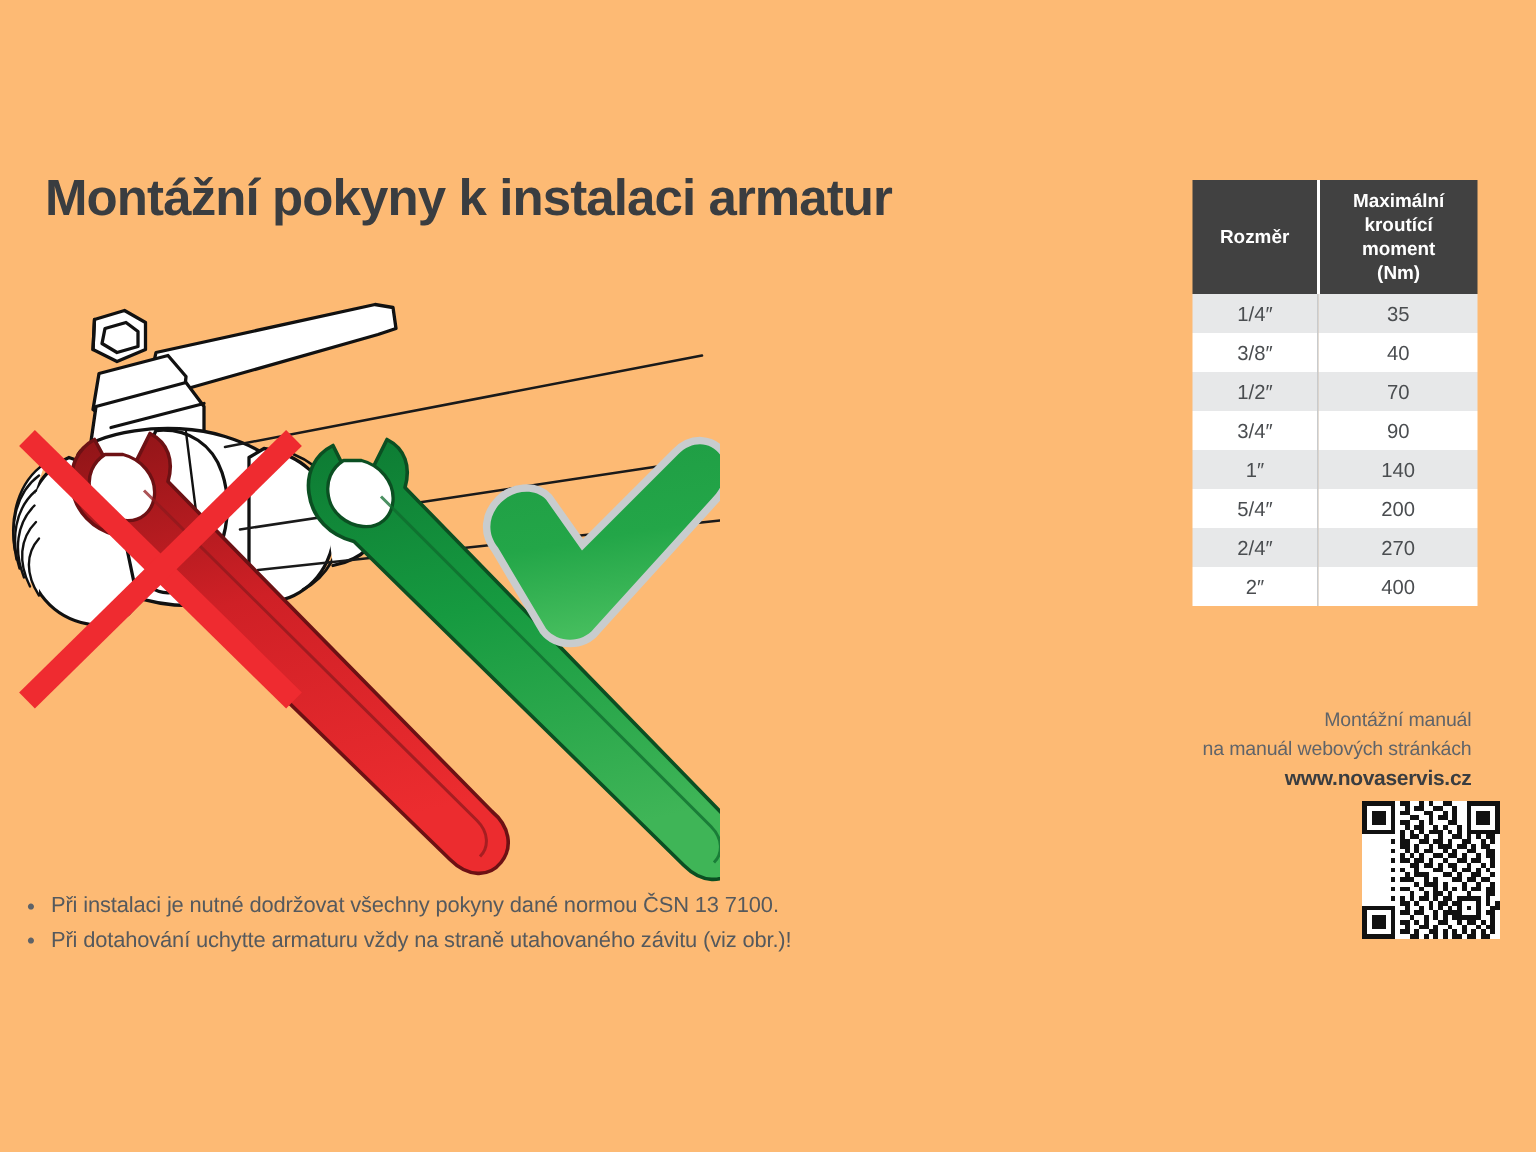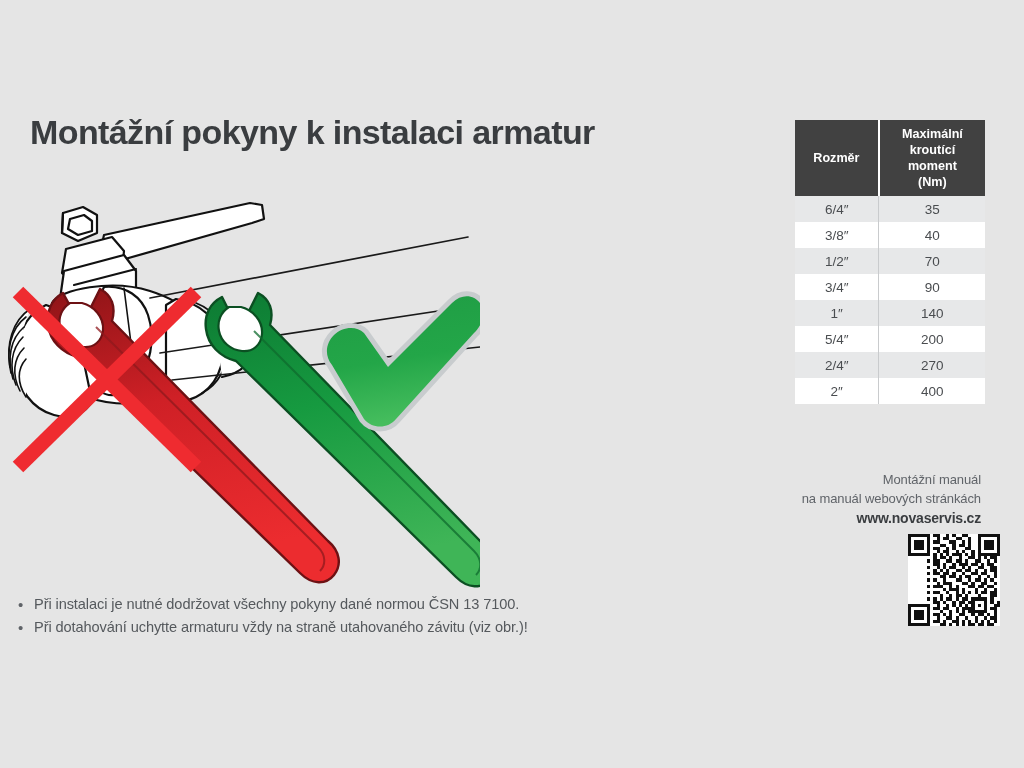--- a/index.html
+++ b/index.html
@@ -14,21 +14,21 @@
     height: 768px;
     position: relative;
     overflow: hidden;
     font-family: "Liberation Sans", sans-serif;
     color: #3c4043;
   }
 
   .page {
     position: absolute;
     inset: 0;
-    background: #e5e5e5;
+    background: #fdba74;
   }
 
   
   .title {
     position: absolute;
     left: 30px;
     top: 113px;
     font-size: 34px;
     font-weight: bold;
     letter-spacing: -0.6px;
@@ -304,21 +304,21 @@
         <th>
           <div>Maximální</div>
           <div>kroutící</div>
           <div>moment</div>
           <div>(Nm)</div>
         </th>
       </tr>
     </thead>
     <tbody>
       <tr class="alt">
-        <td>6/4″</td>
+        <td>1/4″</td>
         <td>35</td>
       </tr>
       <tr>
         <td>3/8″</td>
         <td>40</td>
       </tr>
       <tr class="alt">
         <td>1/2″</td>
         <td>70</td>
       </tr>

